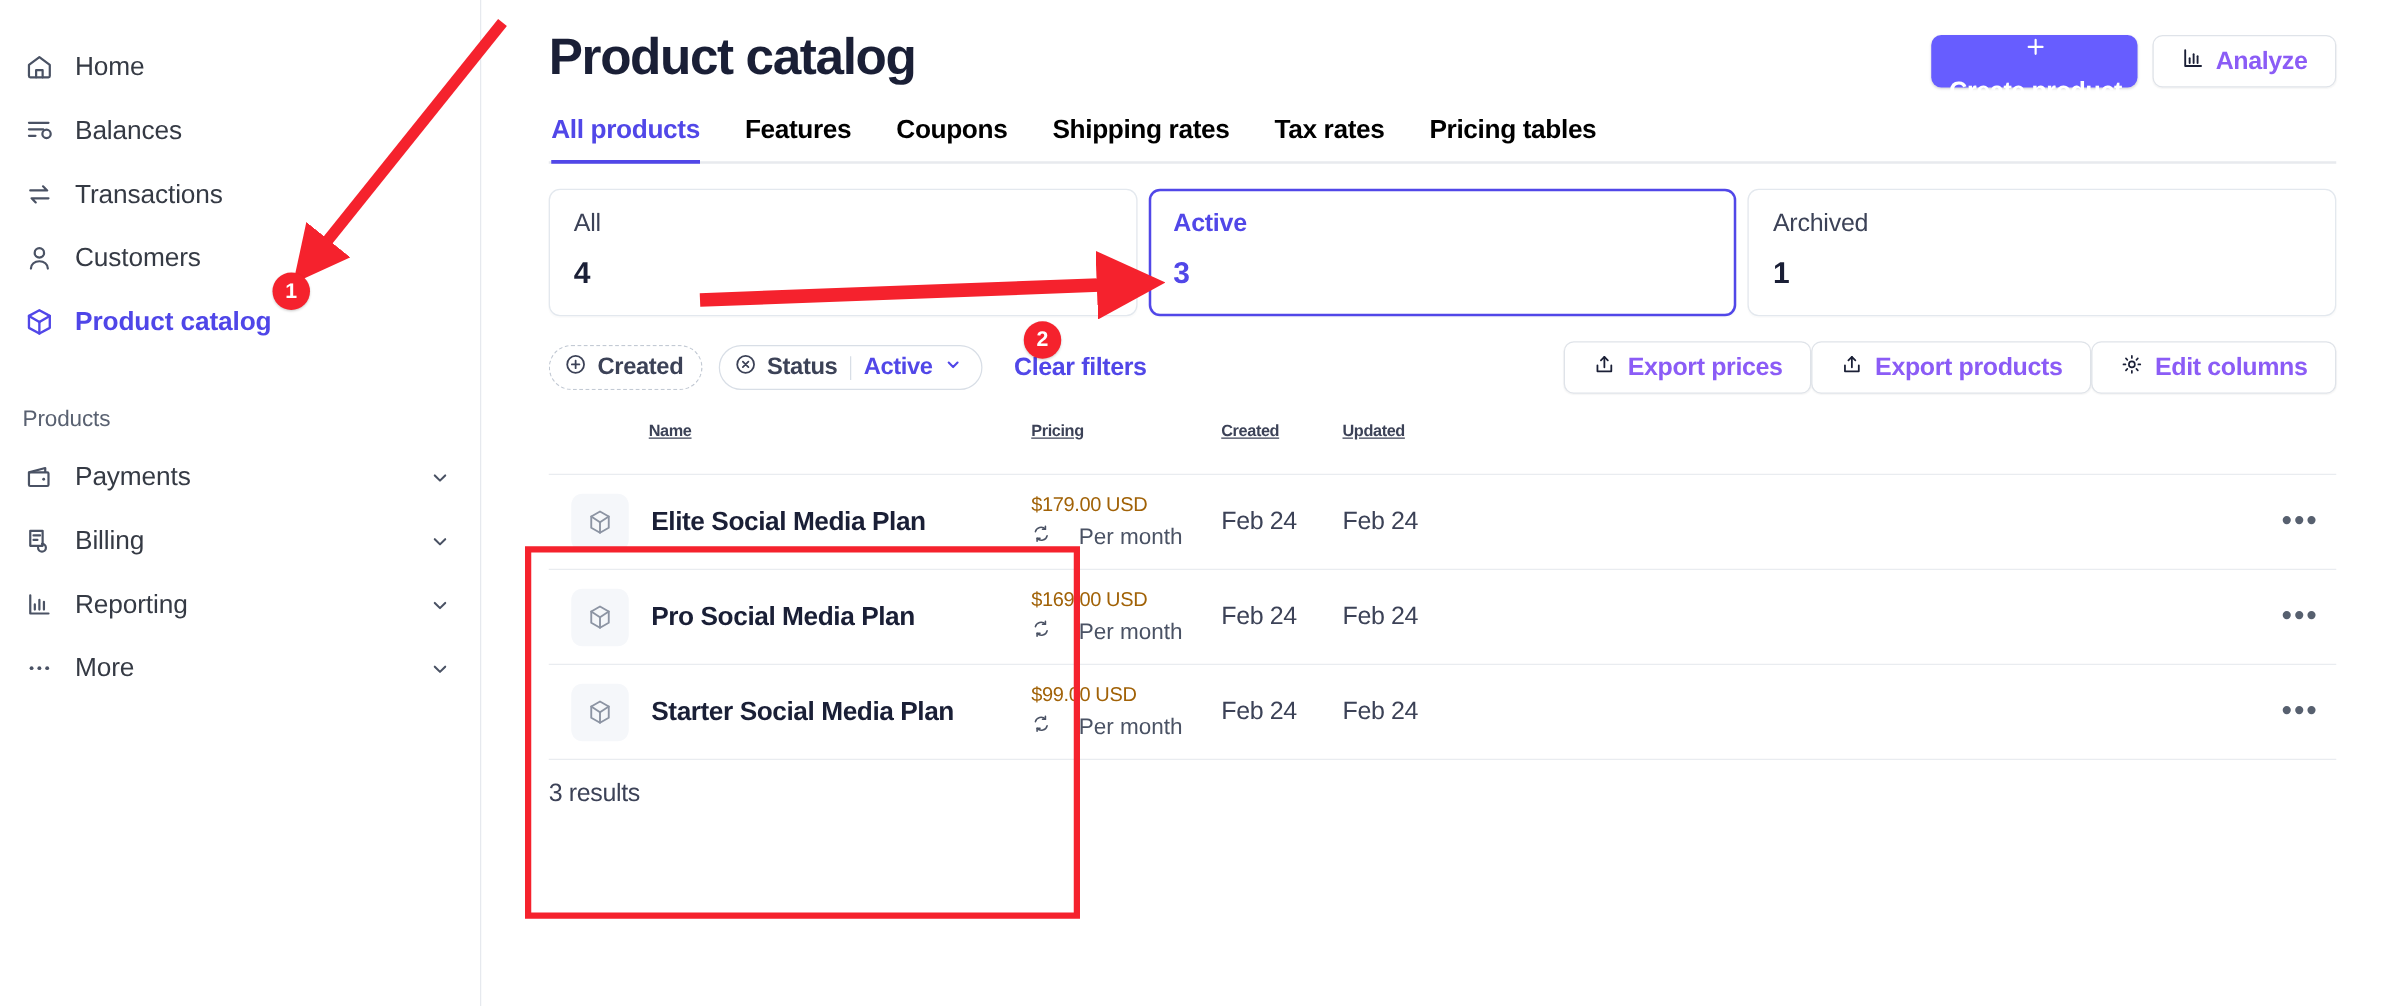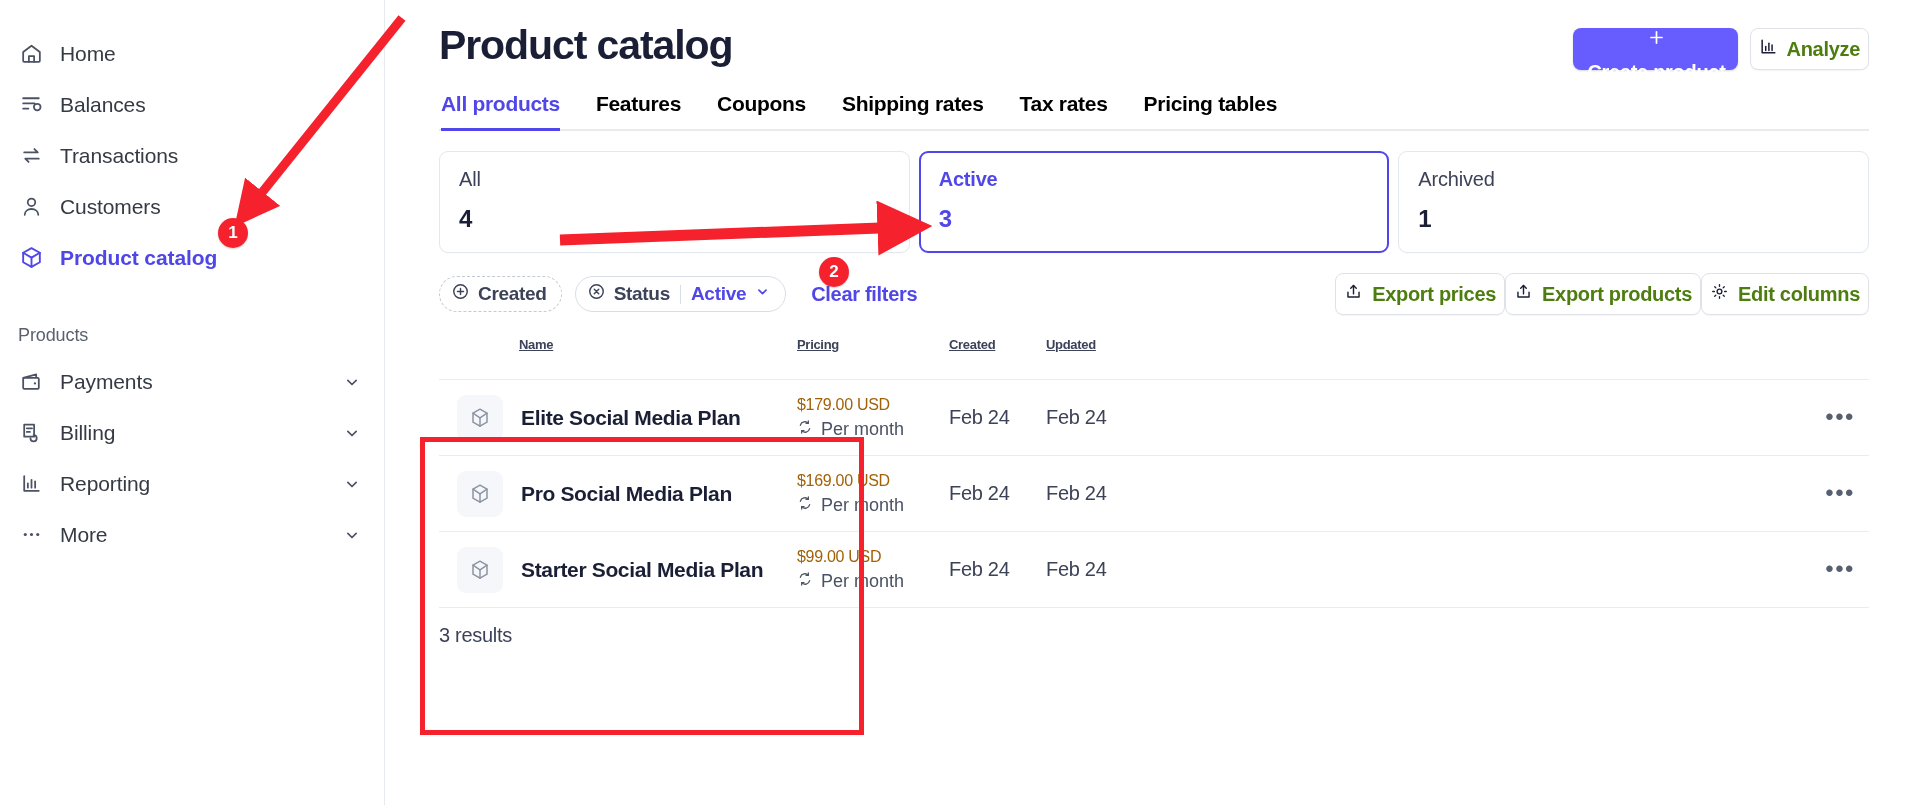--- a/index.html
+++ b/index.html
@@ -53,26 +53,26 @@
   }
   .head-row { display: flex; align-items: flex-start; }
   .page-title {
     font-size: 41px; font-weight: 700; color: #1a1f36;
     letter-spacing: -1.1px; line-height: 1.15;
     padding-top: 8px;
   }
   .head-actions { margin-left: auto; display: flex; gap: 12px; padding-top: 14px; }
   .btn {
     display: inline-flex; align-items: center; gap: 9px;
-    height: 42px; padding: 0 8px;
+    height: 42px; padding: 0 22px;
     border-radius: 8px;
     font-size: 20px; font-weight: 700;
     letter-spacing: -0.3px;
     cursor: pointer; white-space: nowrap;
-    background: #ffffff; color: #4d7c0f;
+    background: #ffffff; color: #8b5cf6;
     border: 1px solid #dfe3e9;
     box-shadow: 0 1px 1px rgba(0,0,0,0.04);
   }
   .btn-primary {
     background: #675dff; color: #ffffff; border: none;
     box-shadow: 0 1px 2px rgba(26,31,54,0.18);
     padding: 0 12px 0 14px;
     flex-direction: column;
   }
   .kbd {
@@ -147,36 +147,36 @@
     text-decoration: underline;
   }
   .trow {
     display: flex; align-items: center;
     height: 76px;
     border-top: 1px solid #e9ecf0;
     font-size: 20px; color: #1a1f36;
     cursor: pointer;
   }
   .c-name { width: 358px; display: flex; align-items: center; gap: 18px; padding-left: 18px; }
-  .c-pricing { width: 152px; }
+  .c-pricing { width: 152px; margin-left: 28px; }
   .c-created { width: 97px; }
   .c-updated { width: 260px; }
   .c-menu { margin-left: auto; padding-right: 14px; }
   .thead .c-name { padding-left: 80px; }
   .prod-thumb {
     width: 46px; height: 46px; border-radius: 9px;
     background: #f5f7fa;
     display: flex; align-items: center; justify-content: center;
     flex: 0 0 46px;
   }
   .prod-name { font-weight: 700; letter-spacing: -0.35px; font-size: 21px; }
   .price-main { font-size: 16px; color: #a16207; letter-spacing: -0.3px; white-space: nowrap; }
   .price-sub {
     font-size: 18px; color: #4a5264; margin-top: 5px;
-    display: flex; align-items: center; gap: 8px; white-space: nowrap;
+    display: flex; align-items: center; gap: 22px; white-space: nowrap;
   }
   .cell-date { font-size: 20px; color: #3c4257; letter-spacing: -0.3px; }
   .dots { font-size: 24px; color: #57606f; letter-spacing: 1.5px; line-height: 1; }
   .results {
     font-size: 20px; color: #3c4257;
     border-top: 1px solid #e9ecf0;
     padding-top: 16px; letter-spacing: -0.3px;
   }
 
   

